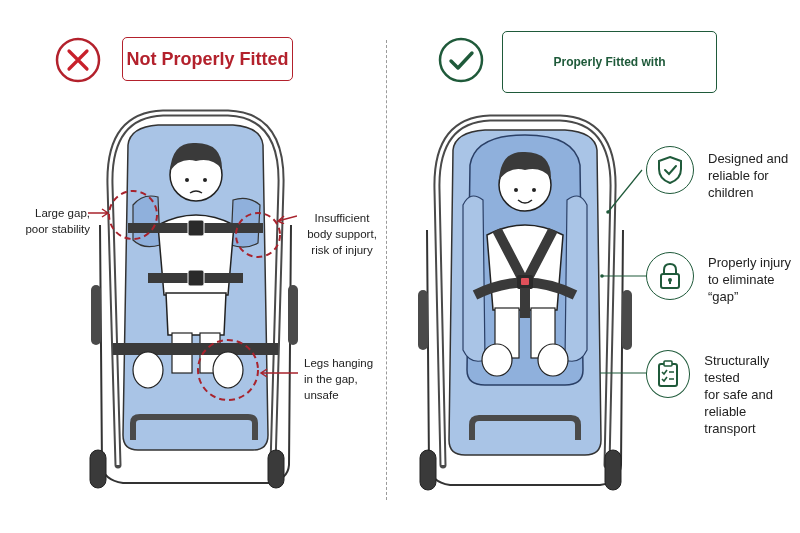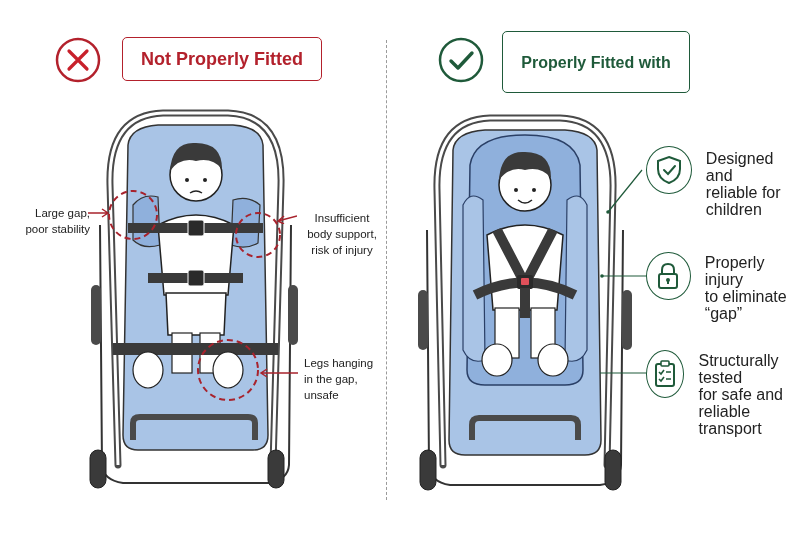--- a/index.html
+++ b/index.html
@@ -1,28 +1,28 @@
 <!DOCTYPE html>
 <html><head>
 <meta charset="utf-8">
 <style>
   html, body { margin:0; padding:0; background:#ffffff; }
   body { width:800px; height:533px; position:relative; overflow:hidden; font-family:"Liberation Sans", "DejaVu Sans", sans-serif; }
   .abs { position:absolute; }
   .badge-x { left:54px; top:36px; width:48px; height:48px; }
-  .title-bad { left:122px; top:37px; width:200px; height:44px; border:1.5px solid #b3212c; border-radius:5px; box-sizing:border-box;
+  .title-bad { left:122px; top:37px; width:171px; height:44px; border:1.5px solid #b3212c; border-radius:5px; box-sizing:border-box;
     display:flex; align-items:center; justify-content:center; color:#b3212c; font-weight:bold; font-size:18px; }
   .badge-check { left:437px; top:36px; width:48px; height:48px; }
-  .title-good { left:502px; top:31px; width:188px; height:62px; border:1.5px solid #1f5a3a; border-radius:5px; box-sizing:border-box;
-    display:flex; flex-direction:column; align-items:center; justify-content:center; color:#1f5a3a; font-weight:bold; font-size:16px; line-height:23px; }
+  .title-good { left:502px; top:31px; width:215px; height:62px; border:1.5px solid #1f5a3a; border-radius:5px; box-sizing:border-box;
+    display:flex; flex-direction:column; align-items:center; justify-content:center; color:#1f5a3a; font-weight:bold; font-size:12px; line-height:23px; }
   .divider { left:386px; top:40px; width:0; height:460px; border-left:1.5px dashed #9a9a9a; }
   .label { font-size:11.5px; color:#222; line-height:16px; }
   .label-left { text-align:right; }
   .feature-circle { width:48px; height:48px; border:1.5px solid #1f5a3a; border-radius:50%; box-sizing:border-box; display:flex; align-items:center; justify-content:center; background:#fff; }
-  .feature-text { font-size:16px; color:#222; line-height:17px; }
+  .feature-text { font-size:13px; color:#222; line-height:17px; }
   svg { display:block; }
 </style>
 </head>
 <body>
 
 <div class="abs badge-x">
   <svg width="48" height="48" viewBox="0 0 48 48">
     <circle cx="24" cy="24" r="21" fill="none" stroke="#b3212c" stroke-width="2.5"></circle>
     <path d="M15 15 L33 33 M33 15 L15 33" stroke="#c8202b" stroke-width="3.2" stroke-linecap="round"></path>
   </svg>

